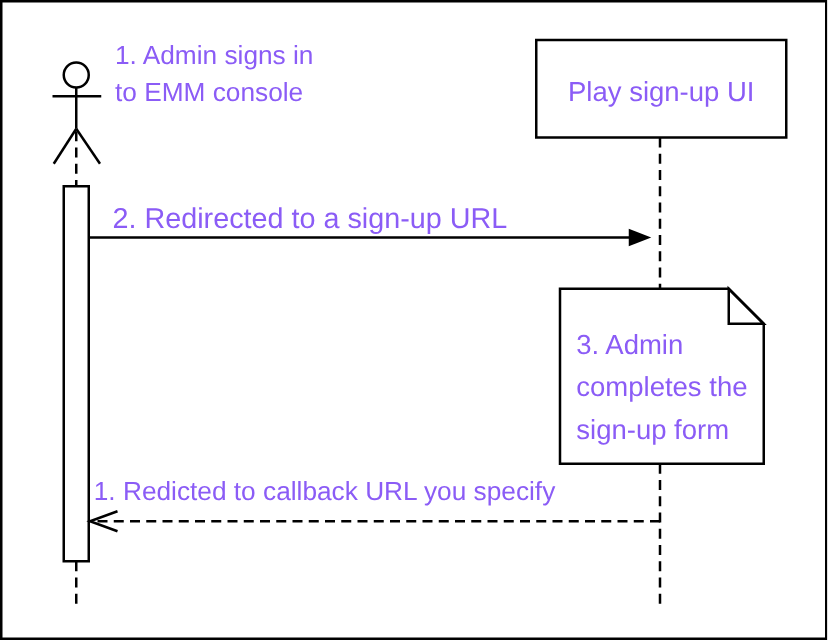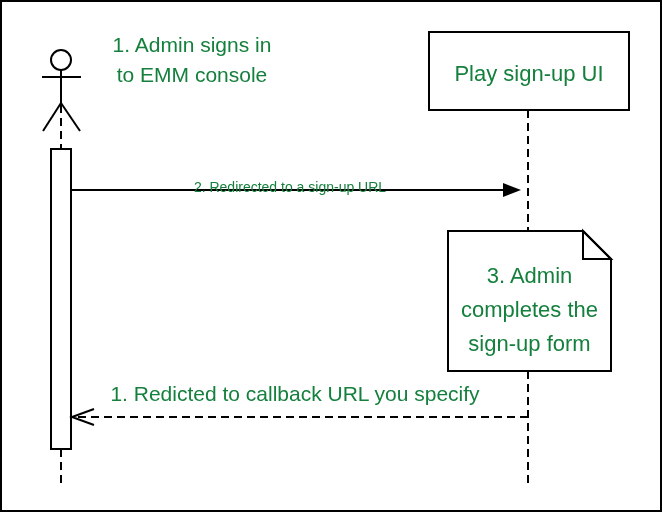--- a/index.html
+++ b/index.html
@@ -27,23 +27,23 @@
     fill: none;
   }
   .dash-stroke {
     stroke: #000000;
     stroke-width: 2;
     fill: none;
     stroke-dasharray: 8 5;
   }
   .lbl {
     position: absolute;
-    text-align: center;
+    text-align: left;
     white-space: pre-line;
-    color: #15803d;
+    color: #8b5cf6;
   }
   .lbl.step1 {
     left: 92px;
     top: 30px;
     width: 200px;
     font-size: 21px;
     line-height: 30px;
   }
   .lbl.participant {
     left: 429px;
@@ -52,23 +52,23 @@
     height: 78px;
     display: flex;
     align-items: center;
     justify-content: center;
     font-size: 22px;
     padding-top: 5px;
     box-sizing: border-box;
   }
   .lbl.msg2 {
     left: 90px;
-    top: 175px;
+    top: 162px;
     width: 400px;
-    font-size: 14px;
+    font-size: 23px;
     line-height: 24px;
   }
   .lbl.note {
     left: 448px;
     top: 231px;
     width: 163px;
     height: 140px;
     display: flex;
     align-items: center;
     justify-content: center;

